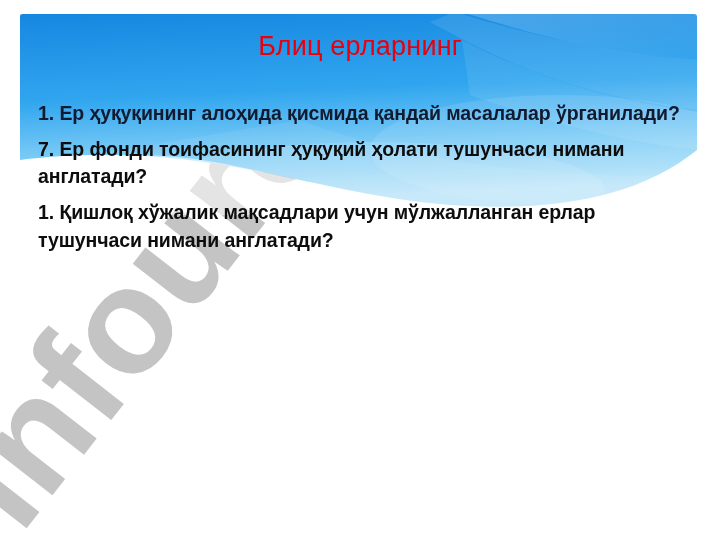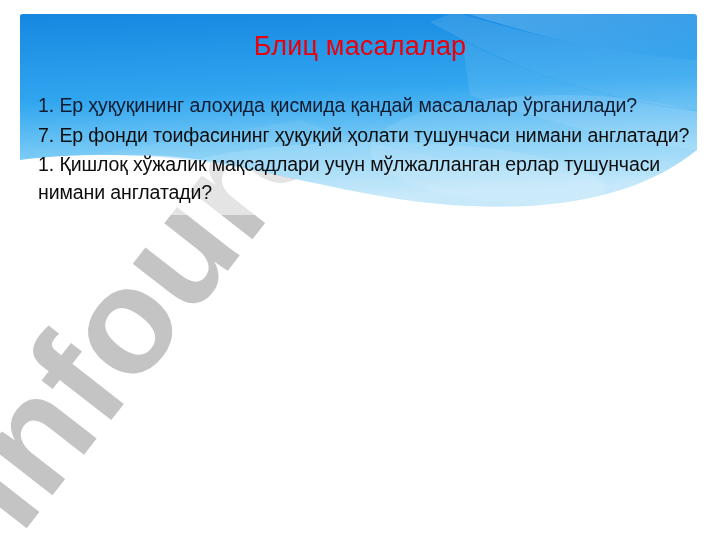--- a/index.html
+++ b/index.html
@@ -67,24 +67,24 @@
   
   #body-list {
     position: absolute;
     left: 38px;
     top: 92px;
     width: 660px;
     z-index: 5;
   }
   .q {
     font-size: 19.5px;
-    font-weight: 400;
+    font-weight: 700;
     line-height: 1.42;
     color: #0d0d0d;
-    margin: 0 0 2px 0;
+    margin: 8px 0 2px 0;
     letter-spacing: -0.1px;
   }
   .q.on-blue {
     color: #111a2e;
   }
 </style>
 </head>
 <body>
 
 <div id="slide">
@@ -130,21 +130,21 @@
       <path d="M470,95 C540,120 620,142 700,150 L700,112 C600,100 520,70 462,40 Z" fill="#ffffff" opacity="0.09"></path>
       <ellipse cx="560" cy="150" rx="190" ry="55" fill="#ffffff" opacity="0.10"></ellipse>
       <ellipse cx="375" cy="190" rx="230" ry="48" fill="#ffffff" opacity="0.12"></ellipse>
       <path d="M300,120 C380,150 470,170 620,176 L700,176 L700,215 L0,215 L0,170 Z" fill="#ffffff" opacity="0.07"></path>
     </g>
 
     <path d="M20,178 C90,150 160,150 235,166 C320,184 390,205 480,210
              C560,214 640,200 700,168 L700,215 L20,215 Z" fill="#ffffff" opacity="0.55"></path>
   </svg>
 
-  <div id="title">Блиц масалалар</div>
+  <div id="title">Блиц ерларнинг</div>
 
   <div id="body-list">
     <p class="q on-blue">1. Ер ҳуқуқининг алоҳида қисмида қандай масалалар ўрганилади?</p>
     <p class="q">7. Ер фонди тоифасининг ҳуқуқий ҳолати тушунчаси нимани англатади?</p>
     <p class="q">1. Қишлоқ хўжалик мақсадлари учун мўлжалланган ерлар тушунчаси нимани англатади?</p>
   </div>
 
 </div>
 
 </body></html>

